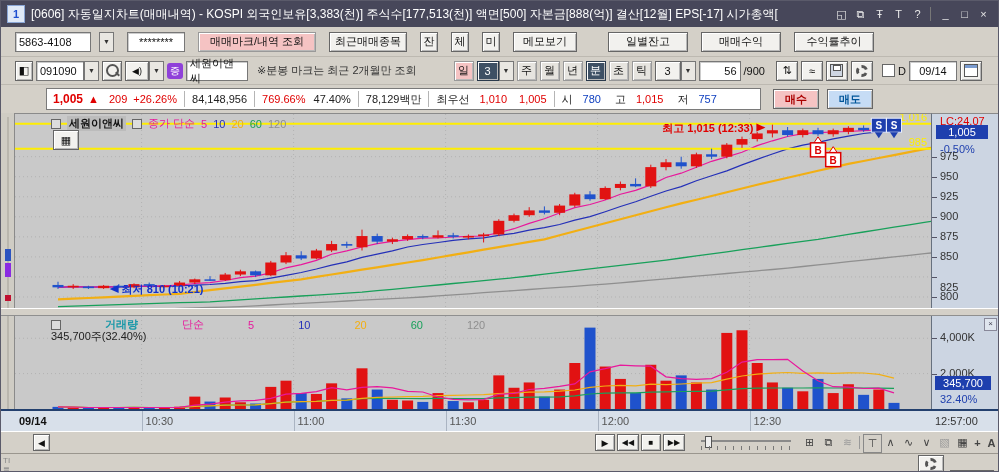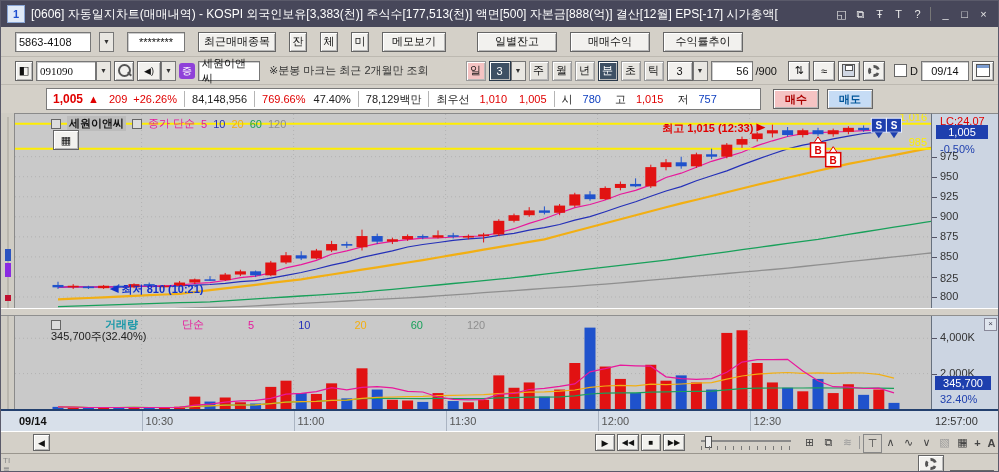--- a/index.html
+++ b/index.html
@@ -70,33 +70,34 @@
     <div class="tb-sep"></div>
     <div class="tb-ico">_</div>
     <div class="tb-ico">□</div>
     <div class="tb-ico">×</div>
   </div>
 
   <div class="row" style="top:26px;height:30px;padding-left:14px;gap:13px;border-bottom:1px solid #bdb9b1;">
     <span class="inp" style="width:76px;">5863-4108</span>
       <span class="drop" style="margin-left:-5px;">▼</span>
     <span class="inp" style="width:58px;justify-content:center;">********</span>
+    <span class="b3 pink" style="width:118px;">매매마크/내역 조회</span>
     <span class="b3" style="width:78px;">최근매매종목</span>
     <span class="b3 sq">잔</span>
     <span class="b3 sq">체</span>
     <span class="b3 sq">미</span>
     <span class="b3" style="width:64px;">메모보기</span>
     <span class="b3" style="width:80px;margin-left:18px;">일별잔고</span>
     <span class="b3" style="width:80px;">매매수익</span>
     <span class="b3" style="width:80px;">수익률추이</span>
   </div>
 
   <div class="row" style="top:56px;height:28px;padding-left:14px;gap:3px;border-bottom:1px solid #bdb9b1;">
     <span class="b3" style="width:18px;">◧</span>
-    <span class="inp" style="width:60px;font-family:Liberation Serif, serif;">091090</span>
+    <span class="inp" style="width:48px;">091090</span>
       <span class="drop" style="margin-left:-3px;">▼</span>
     <span class="b3" style="width:20px;">
         <span class="mag"></span>
       </span>
     <span class="b3" style="width:24px;font-size:9px;">◀)</span>
       <span class="drop" style="margin-left:-3px;">▼</span>
     <span style="width:16px;height:16px;background:#8f41d9;color:#fff;text-align:center;line-height:16px;border-radius:3px;font-size:10px;">증</span>
     <span class="inp" style="width:62px;">세원이앤씨</span>
     <span style="color:#333;margin-left:6px;">※분봉 마크는 최근 2개월만 조회</span>
     <span class="b3 pink" style="width:20px;margin-left:34px;">일</span>
@@ -336,21 +337,21 @@
       <span class="ax-lbl" style="top:55.727750000000015px;">950</span>
       <span class="ax-line" style="top:82.769px;"></span>
       <span class="ax-lbl" style="top:75.769px;">925</span>
       <span class="ax-line" style="top:102.81025px;"></span>
       <span class="ax-lbl" style="top:95.81025px;">900</span>
       <span class="ax-line" style="top:122.8515px;"></span>
       <span class="ax-lbl" style="top:115.8515px;">875</span>
       <span class="ax-line" style="top:142.89275px;"></span>
       <span class="ax-lbl" style="top:135.89275px;">850</span>
       <span class="ax-line" style="top:162.934px;"></span>
-      <span class="ax-lbl" style="top:158px;">825</span>
+      <span class="ax-lbl" style="top:167px;">825</span>
       <span class="ax-line" style="top:182.97525px;"></span>
       <span class="ax-lbl" style="top:175.97525px;">800</span>
     </div>
   <div class="splitter"></div>
   <div id="vol-plot"><svg width="916" height="93">
         <line x1="0" y1="22.230769230769226" x2="916" y2="22.230769230769226" stroke="#b2b2b2" stroke-dasharray="1,3"></line>
         <line x1="0" y1="57.61538461538461" x2="916" y2="57.61538461538461" stroke="#b2b2b2" stroke-dasharray="1,3"></line>
         <line x1="126.6" y1="0" x2="126.6" y2="93" stroke="#b2b2b2" stroke-dasharray="1,3"></line>
         <line x1="278.59999999999997" y1="0" x2="278.59999999999997" y2="93" stroke="#b2b2b2" stroke-dasharray="1,3"></line>
         <line x1="430.59999999999997" y1="0" x2="430.59999999999997" y2="93" stroke="#b2b2b2" stroke-dasharray="1,3"></line>

